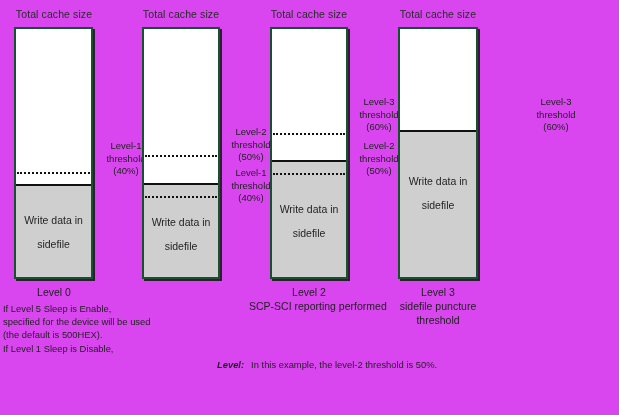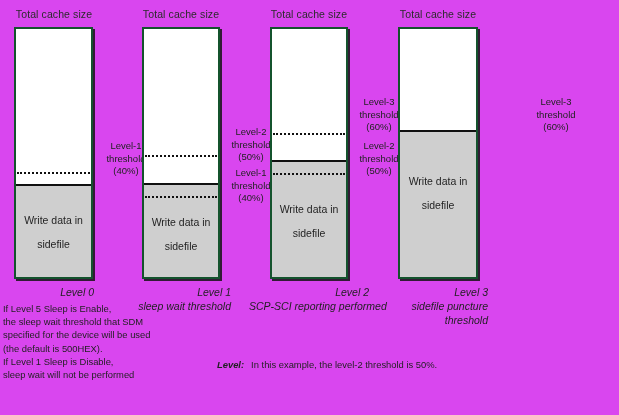--- a/index.html
+++ b/index.html
@@ -73,23 +73,22 @@
     color: #222222;
     text-align: center;
     white-space: nowrap;
   }
 
   
   .cap {
     font-size: 10.5px;
     line-height: 14px;
     color: #1f1f1f;
-    text-align: right;
-    white-space: nowrap;
-    font-style: italic;
+    text-align: center;
+    white-space: nowrap;
   }
   .cap .lvl { display: block; }
   .cap .sub { display: block; }
 
   
   .note-block {
     font-size: 9.4px;
     line-height: 13.2px;
     color: #1f1f1f;
     text-align: left;
@@ -130,25 +129,23 @@
     <div>threshold</div>
     <div>(40%)</div>
   </div>
 
   <div class="abs cap" style="left:14px; top:285px; width:80px;">
     <span class="lvl">Level 0</span>
   </div>
 
   <div class="abs note-block" style="left:3px; top:302px; width:190px;">
     <span>If Level 5 Sleep is Enable,</span>
-    <span>the sleep wait threshold that SDM</span>
     <span>specified for the device will be used</span>
     <span>(the default is 500HEX).</span>
     <span>If Level 1 Sleep is Disable,</span>
-    <span>sleep wait will not be performed</span>
   </div>
 
   <div class="abs col-title" style="left:131px; top:8px; width:100px;">Total cache size</div>
 
   <div class="abs bar" style="left:142px; top:27px; width:78px; height:252px;">
     <div class="dotline" style="top:126px;"></div>
     <div class="fill" style="height:94px;">
       <div class="dotline" style="top:11px;"></div>
       <div class="fill-label" style="top:30px;">Write data in</div>
       <div class="fill-label" style="top:54px;">sidefile</div>
@@ -160,24 +157,20 @@
     <div>threshold</div>
     <div>(50%)</div>
   </div>
 
   <div class="abs thr" style="left:224px; top:167px; width:54px;">
     <div>Level-1</div>
     <div>threshold</div>
     <div>(40%)</div>
   </div>
 
-  <div class="abs cap" style="left:131px; top:285px; width:100px;">
-    <span class="lvl">Level 1</span>
-    <span class="sub">sleep wait threshold</span>
-  </div>
 
   <div class="abs col-title" style="left:259px; top:8px; width:100px;">Total cache size</div>
 
   <div class="abs bar" style="left:270px; top:27px; width:78px; height:252px;">
     <div class="dotline" style="top:104px;"></div>
     <div class="fill" style="height:117px;">
       <div class="dotline" style="top:11px;"></div>
       <div class="fill-label" style="top:40px;">Write data in</div>
       <div class="fill-label" style="top:64px;">sidefile</div>
     </div>

